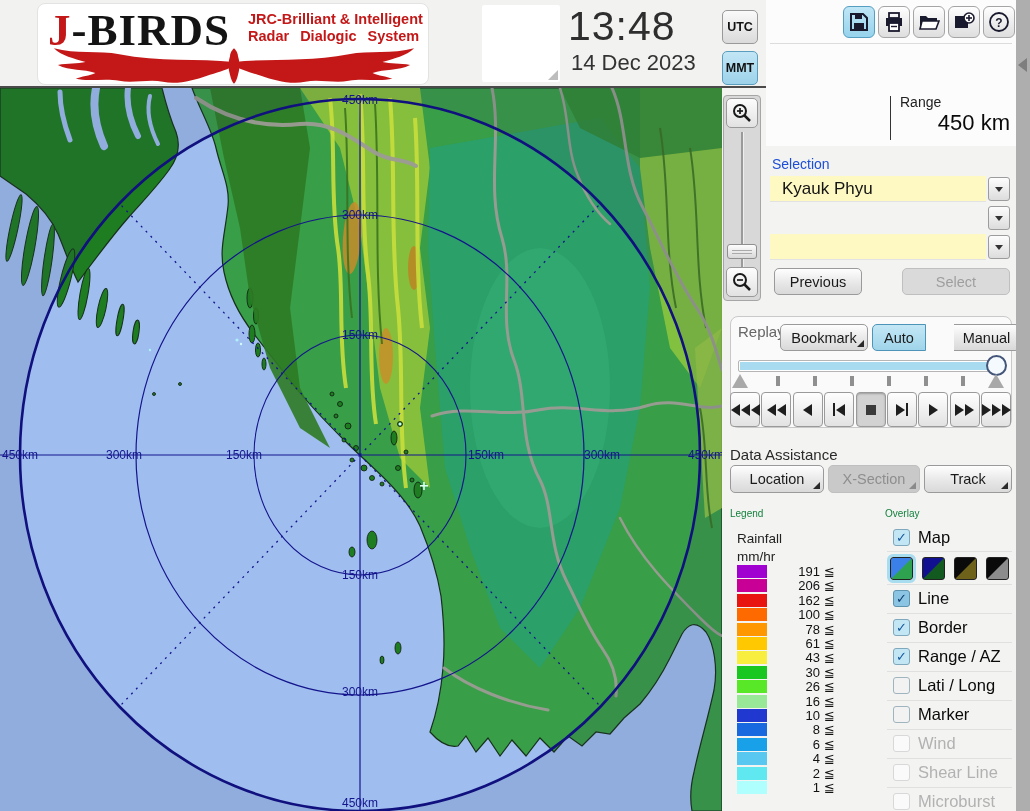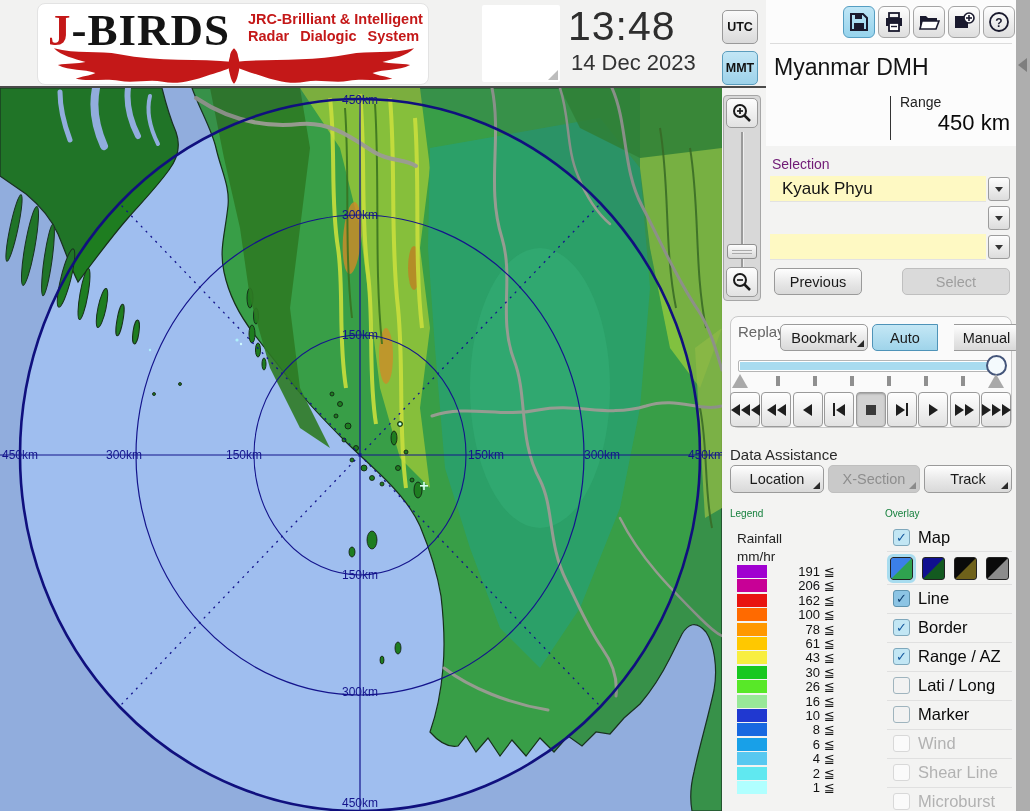--- a/index.html
+++ b/index.html
@@ -34,21 +34,21 @@
   
   .panel { position:absolute; left:722px; top:0; width:294px; height:811px; background:#F3F3F2; }
   .panel-card { position:absolute; left:44px; top:0px; width:250px; height:146px; background:#FCFCFC; border-radius:0 0 0 0; }
   .tb-btn { position:absolute; top:6px; width:32px; height:32px; border:1px solid #A5A5A5; border-radius:6px; background:linear-gradient(#FEFEFE,#DEDEDE); display:flex; align-items:center; justify-content:center; cursor:pointer; }
   .tb-btn.active { background:linear-gradient(#BFE6F6,#96D3EC); border-color:#559EC2; }
   .panel-divider { position:absolute; left:48px; top:43px; width:242px; height:1px; background:#DCDCDC; }
   .station-title { position:absolute; left:52px; top:54px; font-size:23px; color:#141414; }
   .range-vline { position:absolute; left:168px; top:96px; width:1px; height:44px; background:#333; }
   .range-label { position:absolute; left:178px; top:94px; font-size:14px; color:#222; }
   .range-value { position:absolute; left:168px; top:110px; width:120px; text-align:right; font-size:22px; color:#0A0A0A; }
-  .sel-label { position:absolute; left:50px; top:156px; font-size:14px; color:#701a75; }
+  .sel-label { position:absolute; left:50px; top:156px; font-size:14px; color:#1d4ed8; }
   .dd-row { position:absolute; left:48px; width:216px; height:26px; background:#fef9c3; border-bottom:1px solid #E2E2E2; font-size:17px; color:#141414; line-height:26px; padding-left:12px; }
   .dd-btn { position:absolute; left:266px; width:22px; height:24px; background:linear-gradient(#FDFDFD,#DCDCDC); border:1px solid #9C9C9C; border-radius:3px; cursor:pointer; }
   .dd-btn:after { content:""; position:absolute; left:6px; top:9px; border-left:4px solid transparent; border-right:4px solid transparent; border-top:5px solid #333; }
   .btn { position:absolute; height:27px; background:linear-gradient(#FEFEFE,#E6E6E6 60%,#D9D9D9); border:1px solid #9A9A9A; border-radius:5px; font-size:14.5px; color:#1A1A1A; display:flex; align-items:center; justify-content:center; cursor:pointer; }
   .btn.disabled { background:#DADADA; border-color:#BFBFBF; color:#9E9E9E; cursor:default; }
   .btn.sel { background:linear-gradient(#C4E7F5,#9FD4EA); border-color:#4E93B8; }
   .btn.corner:after { content:""; position:absolute; right:3px; bottom:3px; width:0; height:0; border-left:7px solid transparent; border-bottom:7px solid #2A2A2A; }
   .btn.corner.disabled:after { border-bottom-color:#8A8A8A; }
 
   .replay-box { position:absolute; left:8px; top:316px; width:282px; height:112px; background:#FAFAFA; border:1px solid #C9C9C9; border-radius:8px; }
@@ -303,40 +303,39 @@
         </svg>
     </div>
     <div class="tb-btn" style="left:261px;">
       <svg width="22" height="22" viewBox="0 0 22 22">
           <circle cx="11" cy="11" r="9" fill="none" stroke="#1A1A2E" stroke-width="1.8"></circle>
           <text x="11" y="15.5" text-anchor="middle" font-size="12" font-weight="bold" fill="#1A1A2E" font-family="Liberation Sans, DejaVu Sans, sans-serif">?</text>
         </svg>
     </div>
 
     <div class="panel-divider"></div>
-    <div class="station-title">Myanmar DMH</div>
 
     <div class="range-vline"></div>
     <div class="range-label">Range</div>
     <div class="range-value">450 km</div>
 
     <div class="sel-label">Selection</div>
     <div class="dd-row" style="top:176px;">Kyauk Phyu</div>
     <div class="dd-btn" style="top:177px;"></div>
     <div class="dd-btn" style="top:206px;"></div>
     <div class="dd-row" style="top:234px;"></div>
     <div class="dd-btn" style="top:235px;"></div>
 
     <div class="btn" style="left:52px; top:268px; width:88px;">Previous</div>
     <div class="btn disabled" style="left:180px; top:268px; width:108px;">Select</div>
 
     <div class="replay-box"></div>
     <div class="replay-label">Replay</div>
     <div class="btn corner" style="left:58px; top:324px; width:88px;">Bookmark</div>
-    <div class="btn sel" style="left:150px; top:324px; width:66px; border-radius:5px 0 0 5px;">Auto</div>
+    <div class="btn sel" style="left:150px; top:324px; width:54px; border-radius:5px 0 0 5px;">Auto</div>
     <div class="btn" style="left:232px; top:324px; width:66px; border-radius:0 5px 5px 0; border-left:none;">Manual</div>
     <div class="slider-groove">
         <div class="slider-fill" style="width:250px;"></div>
       </div>
     <div class="slider-handle"></div>
     <div class="mk-tri" style="left:10px; top:374px;"></div>
     <div id="tick-row">
         <div class="mk-tick" style="left: 54px; top: 376px;"></div>
         <div class="mk-tick" style="left: 91px; top: 376px;"></div>
         <div class="mk-tick" style="left: 128px; top: 376px;"></div>

